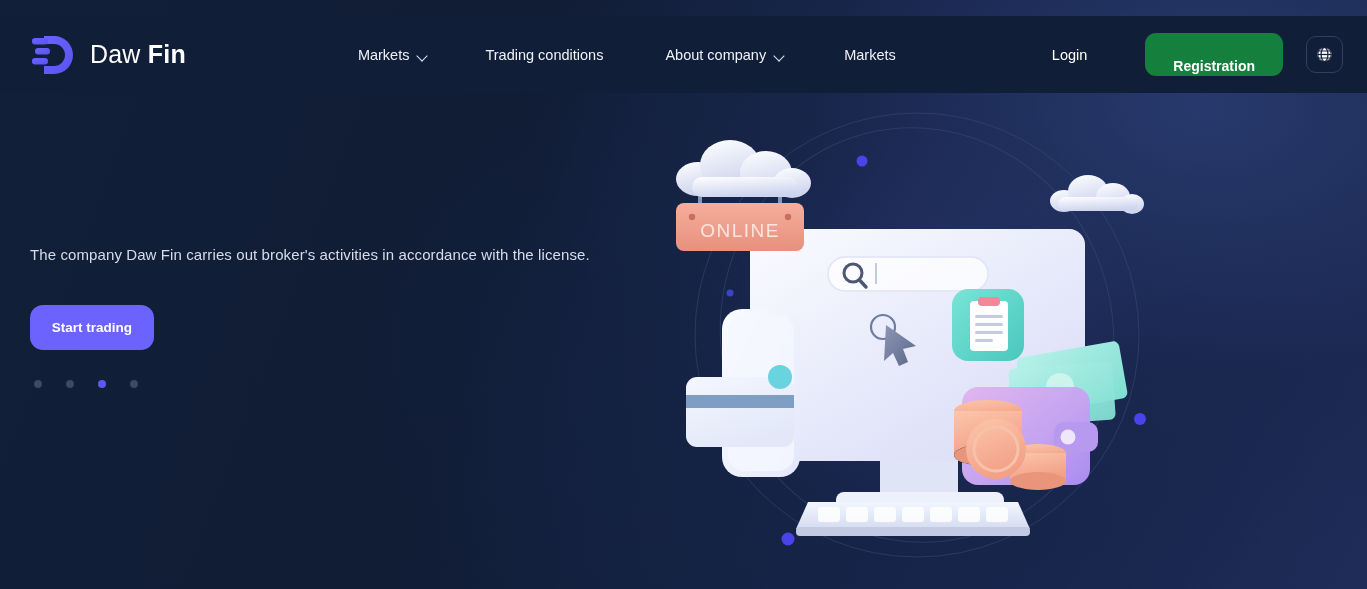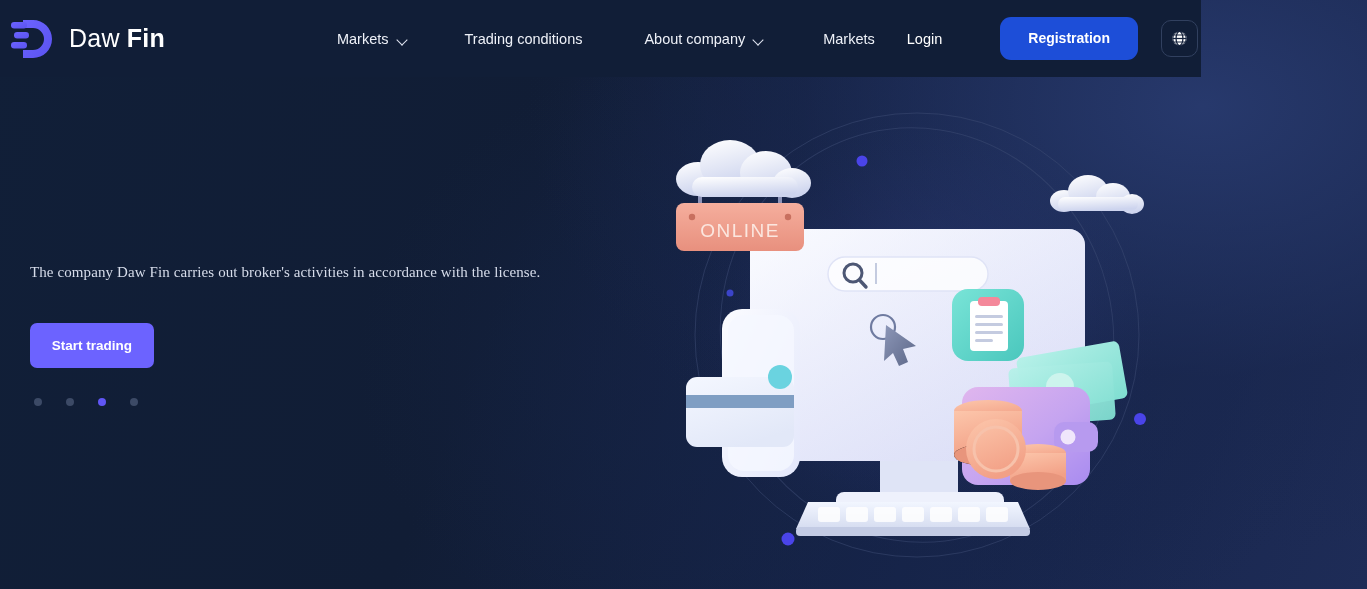--- a/index.html
+++ b/index.html
@@ -25,22 +25,22 @@
     overflow: hidden;
     background:
       radial-gradient(ellipse 900px 600px at 88% 18%, rgba(40,58,110,0.95) 0%, rgba(26,40,80,0.55) 45%, rgba(15,27,51,0) 75%),
       radial-gradient(ellipse 700px 500px at 62% 62%, rgba(22,36,72,0.85) 0%, rgba(15,27,51,0) 70%),
       linear-gradient(110deg, #111f38 0%, #111d35 38%, #16244a 70%, #1e2c57 100%);
   }
 
   
   .header {
     position: absolute;
-    top: 0; left: 0;
-    width: 1201px;
+    top: 16px; left: 0;
+    width: 1367px;
     height: 77px;
     display: flex;
     align-items: center;
     background: #111e37;
     z-index: 40;
     justify-content: center;
   }
 
   .brand {
     display: flex;
@@ -112,27 +112,27 @@
     color: #ffffff;
     font-size: 14.5px;
     font-weight: 400;
     cursor: pointer;
     white-space: nowrap;
     margin-right: 58px;
     margin-left: 32px;
   }
 
   .btn-registration {
-    background: #1d4ed8;
+    background: #15803d;
     color: #ffffff;
     font-size: 14px;
     font-weight: 700;
     border: none;
     border-radius: 11px;
-    padding: 0 28px;
+    padding: 12px 28px;
     height: 43px;
     line-height: 43px;
     cursor: pointer;
     white-space: nowrap;
     font-family: "Liberation Sans", sans-serif;
   }
 
   .lang-btn {
     width: 37px;
     height: 37px;
@@ -160,36 +160,35 @@
     line-height: 1.05;
     letter-spacing: -0.5px;
     background: linear-gradient(100deg, #b7e4f4 0%, #c2dcf5 38%, #d4d4fb 72%, #dcd6fb 100%);
     -webkit-background-clip: text;
     background-clip: text;
     -webkit-text-fill-color: transparent;
     color: #c9dcf7;
     white-space: nowrap;
   }
   .hero-sub {
-    margin-top: 42px;
+    margin-top: 24px;
     font-size: 15px;
     font-weight: 400;
     color: #d6dcea;
     letter-spacing: 0.1px;
-    font-family: Liberation Serif, serif;
   }
   .btn-start {
     margin-top: 42px;
     display: inline-block;
     background: #6c63ff;
     color: #ffffff;
     font-size: 13.5px;
     font-weight: 700;
     border: none;
-    border-radius: 7px;
+    border-radius: 13px;
     width: 124px;
     height: 45px;
     cursor: pointer;
     font-family: "Liberation Sans", sans-serif;
   }
 
   .dots {
     margin-top: 30px;
     display: flex;
     gap: 24px;

